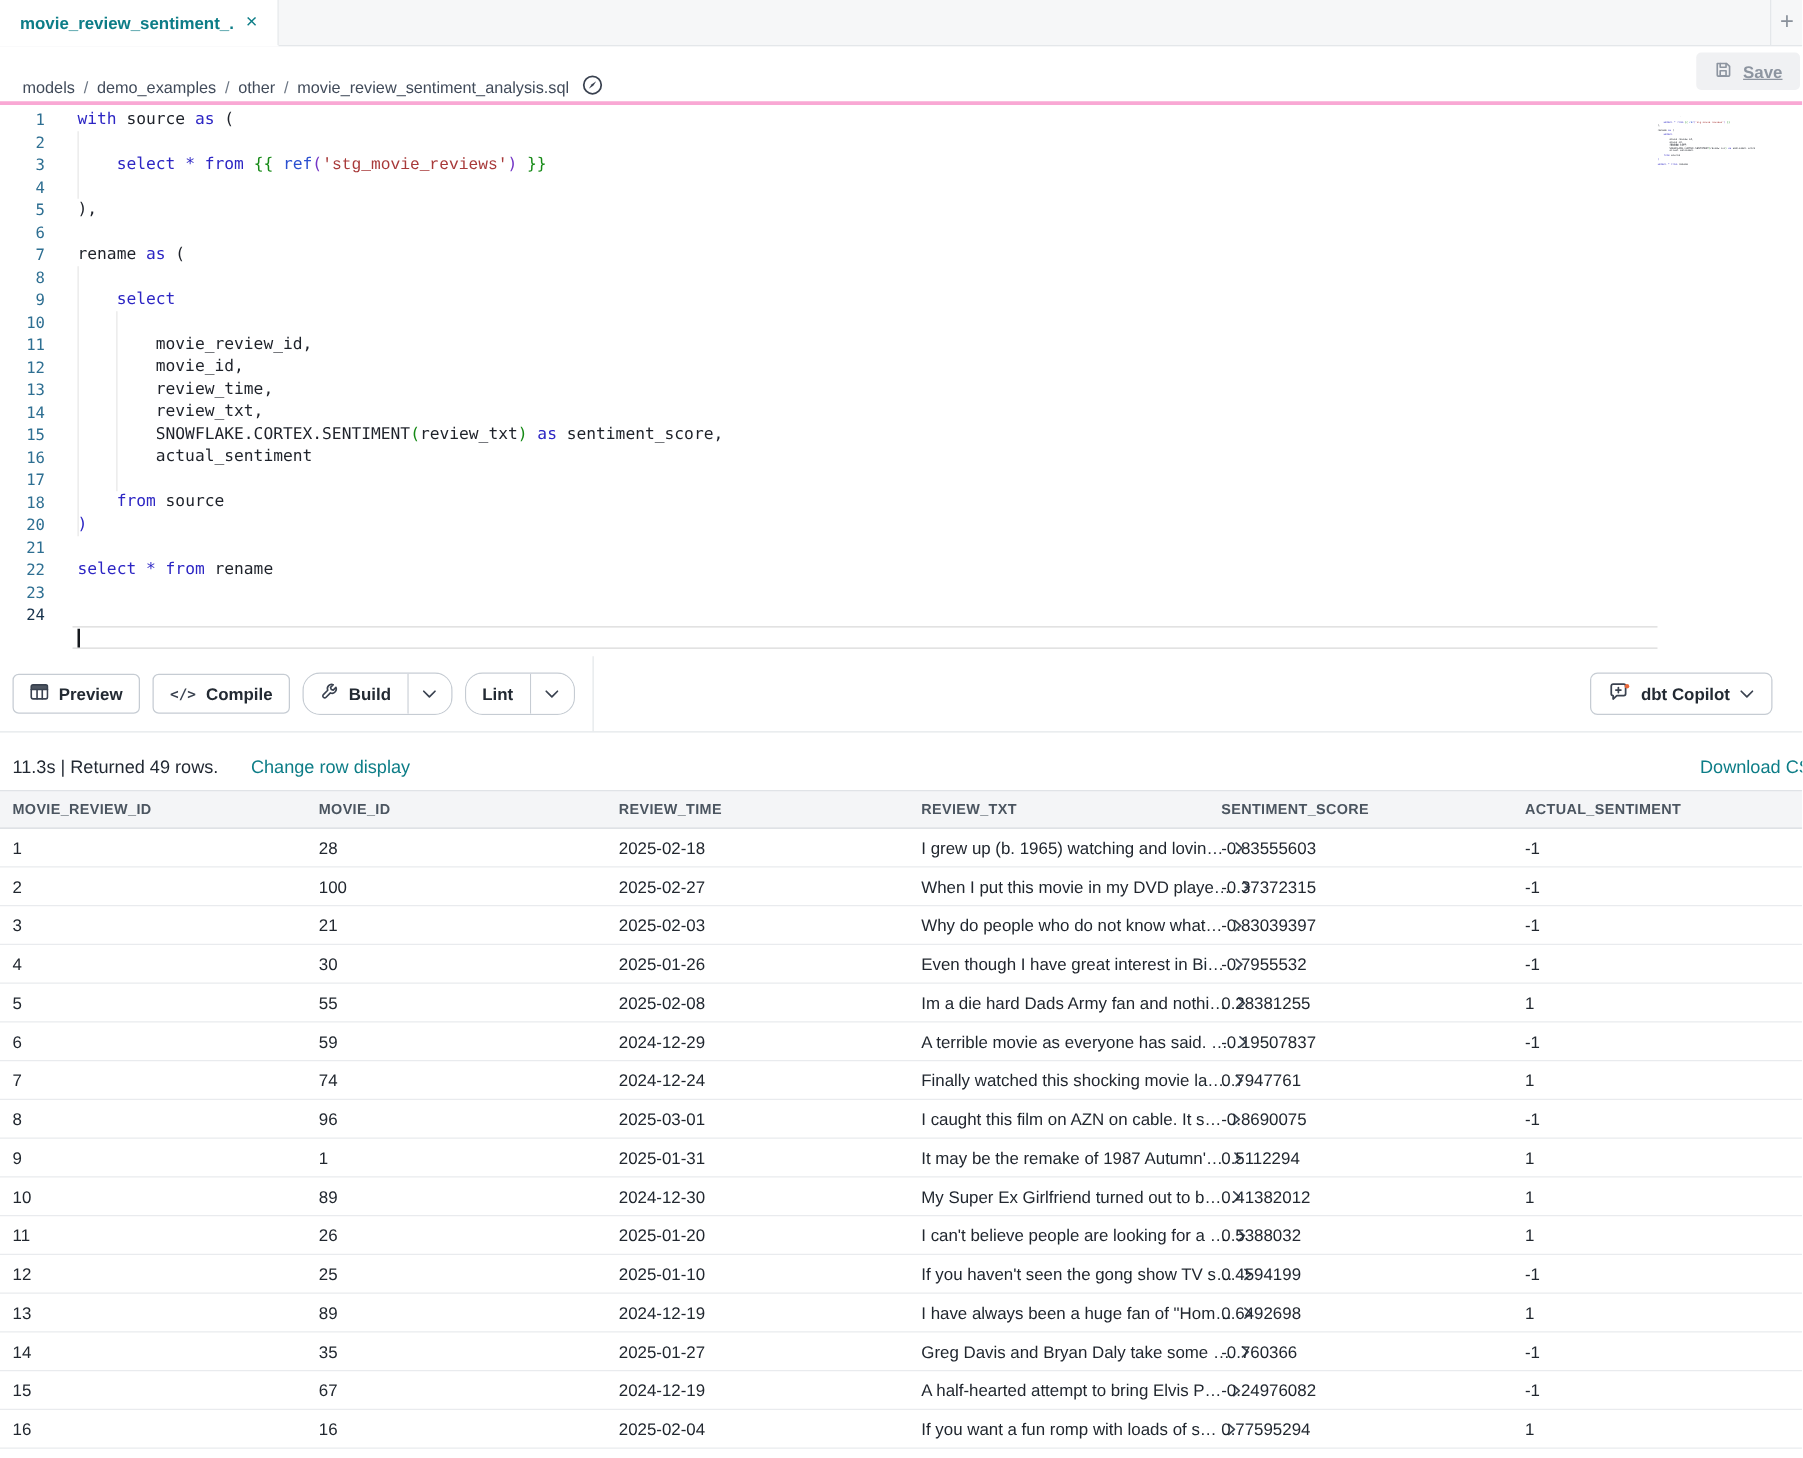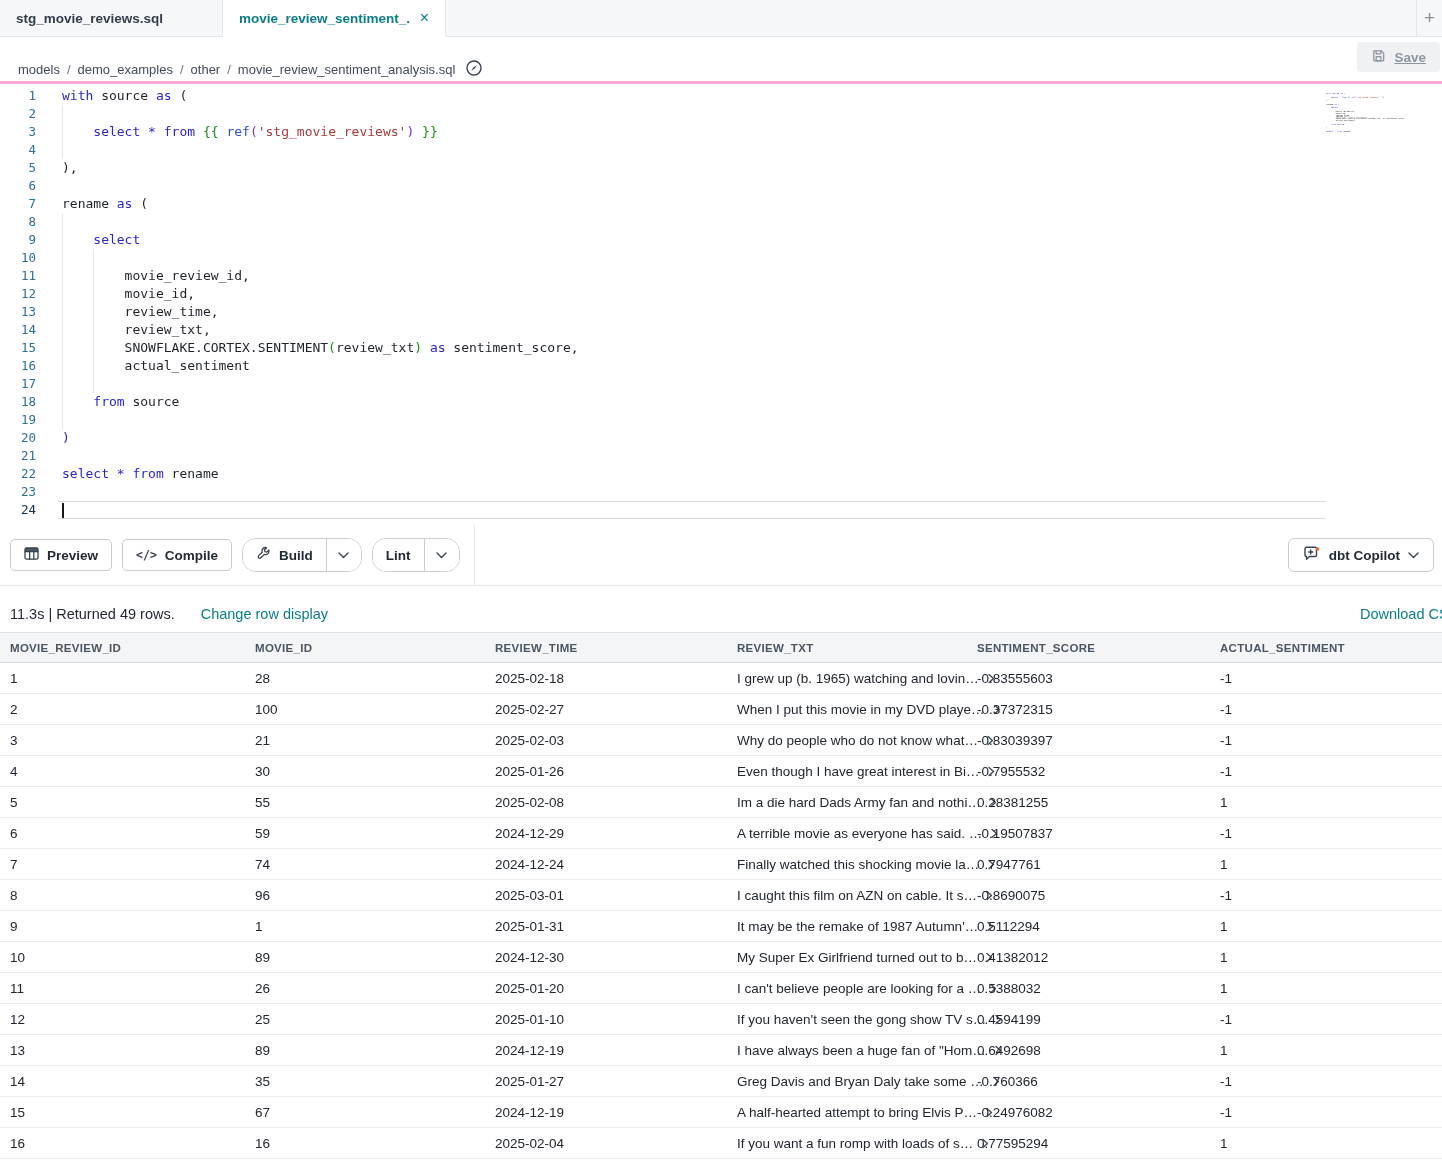--- a/index.html
+++ b/index.html
@@ -28,21 +28,21 @@
 
   
   .editor{position:relative;height:441px;background:#fff;overflow:hidden;}
   .code-lines{position:absolute;top:3px;left:0;right:0;}
   .code-line{display:flex;height:18px;line-height:18px;font-family:"DejaVu Sans Mono",monospace;font-size:13px;}
   .code-line .ln{width:36px;text-align:right;color:var(--line-number,#2e6f92);font-size:12.5px;flex:none;}
   .code-line .code{padding-left:26px;white-space:pre;}
   .code-line.current .ln{color:var(--line-number-active,#17324c);}
   .tk-kw{color:var(--keyword,#2d26c4);}
   .tk-id{color:#1e222a;}
-  .tk-str{color:var(--string,#a83a3a);}
+  .tk-str{color:var(--string,#a83a3a);font-family:Liberation Mono, monospace;}
   .tk-jinja{color:var(--jinja,#168a16);}
   .tk-grn{color:var(--jinja,#168a16);}
   .tk-fn{color:var(--fn,#2b50d0);}
   .tk-br{color:var(--bracket,#7436c6);}
   .indent-guide{position:absolute;width:1px;background:#e7e7e7;}
   .current-line-box{position:absolute;left:58px;width:1268px;height:18px;
                     border-top:1px solid #d9d9d9;border-bottom:1px solid #d9d9d9;box-sizing:border-box;}
   .cursor-caret{position:absolute;width:1.5px;height:15px;background:#15181d;}
   .minimap{position:absolute;top:9px;right:38px;width:78px;font-family:"DejaVu Sans Mono",monospace;
            font-size:2px;line-height:1.8px;white-space:pre;overflow:hidden;cursor:pointer;}
@@ -56,21 +56,21 @@
   .btn-split .btn-main{display:inline-flex;align-items:center;gap:8px;height:32px;padding:0 13px;
        border:none;border-right:1px solid #c6ccd3;background:#fff;font-family:inherit;
        font-size:13.5px;font-weight:700;color:#232a33;cursor:pointer;}
   .btn-split .btn-caret{display:inline-flex;align-items:center;justify-content:center;width:34px;height:32px;
        border:none;background:#fff;cursor:pointer;}
   .tb-divider{width:1px;align-self:stretch;background:#e4e7ea;margin-left:4px;}
   .result-tabs{display:flex;height:100%;margin-left:30px;}
   .rtab{display:flex;align-items:center;height:100%;margin-right:34px;font-size:14.5px;font-weight:600;
         color:#262d36;box-sizing:border-box;border-bottom:3px solid transparent;padding-top:3px;cursor:pointer;}
   .rtab.active{border-bottom-color:var(--underline,#4b535e);}
-  .copilot-btn{margin-left:auto;margin-right:8px;display:inline-flex;align-items:center;gap:8px;height:34px;
+  .copilot-btn{margin-left:auto;margin-right:24px;display:inline-flex;align-items:center;gap:8px;height:34px;
         padding:0 14px;border:1px solid #c6ccd3;border-radius:6px;background:#fff;font-family:inherit;
         font-size:13.5px;font-weight:700;color:#232a33;cursor:pointer;}
 
   
   .statusrow{position:relative;display:flex;align-items:center;height:55px;padding-left:10px;font-size:14.5px;}
   .status-text{color:#1f2630;}
   .link{color:var(--link,#0d7d87);cursor:pointer;}
   .change-display{margin-left:26px;font-weight:400;}
   .download-csv{position:absolute;left:1360px;white-space:nowrap;}
 
@@ -89,23 +89,20 @@
   .icon-gray{stroke:#8d95a0;fill:none;stroke-width:1.4;stroke-linecap:round;stroke-linejoin:round;}
   .code-glyph{font-family:"DejaVu Sans Mono",monospace;font-size:11.5px;font-weight:700;color:#3a4250;}
 </style>
 </head>
 <body>
 
 <div class="app">
 
   <div class="tabbar">
     <div class="tabs-slot">
-        <div class="tab">
-          <span class="tab-label">stg_movie_reviews.sql</span>
-        </div>
         <div class="tab active">
           <span class="tab-label">movie_review_sentiment_...</span>
           <span class="tab-close">×</span>
         </div>
       </div>
     <div class="newtab">+</div>
   </div>
 
   <div class="crumbbar">
     <div class="crumb">
@@ -207,24 +204,20 @@
         </div>
         <div class="code-line">
           <span class="ln">17</span>
           <span class="code"></span>
         </div>
         <div class="code-line">
           <span class="ln">18</span>
           <span class="code"><span class="tk-id">    </span><span class="tk-kw">from</span><span class="tk-id"> source</span></span>
         </div>
         <div class="code-line">
-          <span class="ln">19</span>
-          <span class="code"></span>
-        </div>
-        <div class="code-line">
           <span class="ln">20</span>
           <span class="code"><span class="tk-kw">)</span></span>
         </div>
         <div class="code-line">
           <span class="ln">21</span>
           <span class="code"></span>
         </div>
         <div class="code-line">
           <span class="ln">22</span>
           <span class="code"><span class="tk-kw">select</span><span class="tk-id"> </span><span class="tk-kw">*</span><span class="tk-id"> </span><span class="tk-kw">from</span><span class="tk-id"> rename</span></span>

